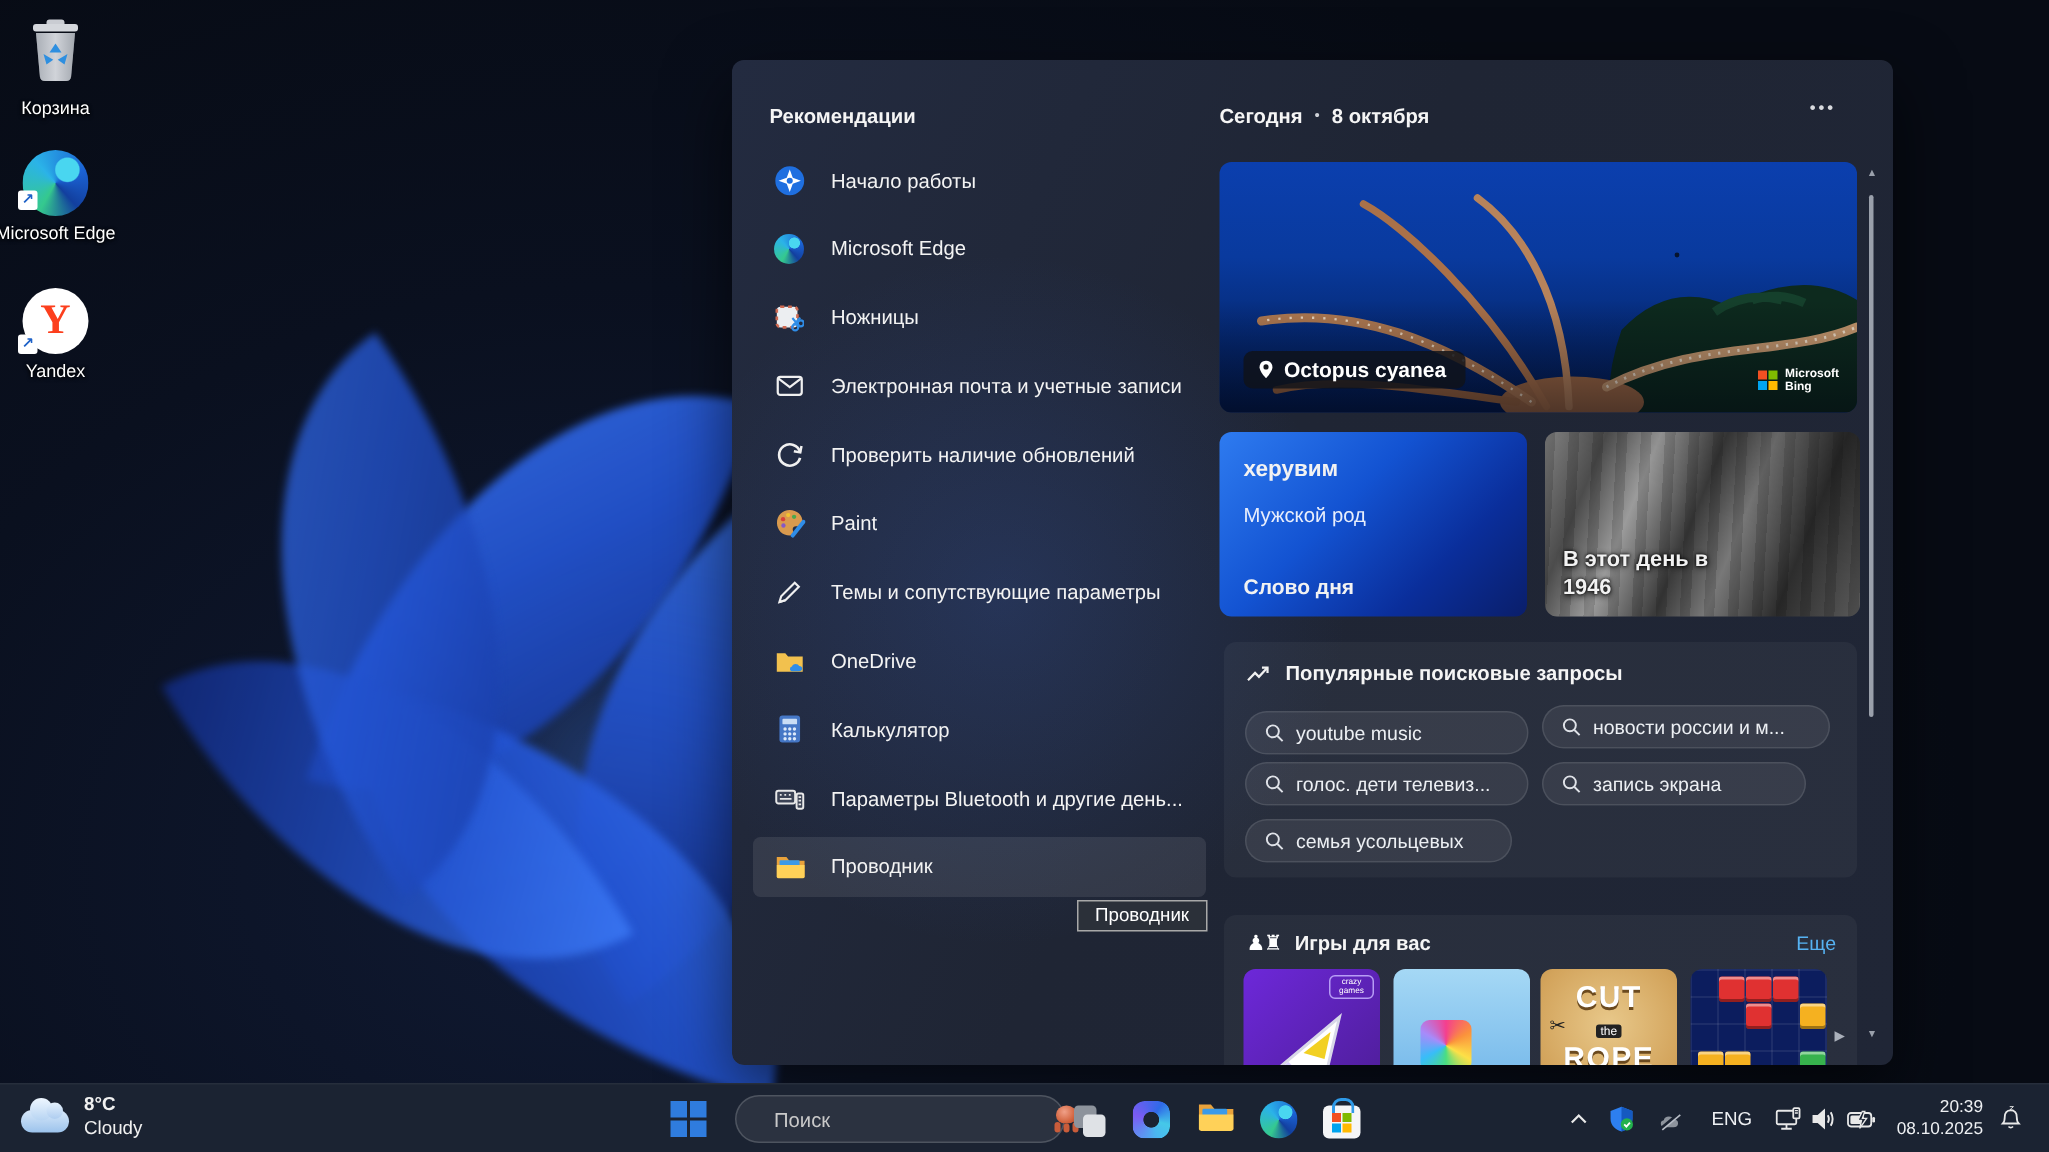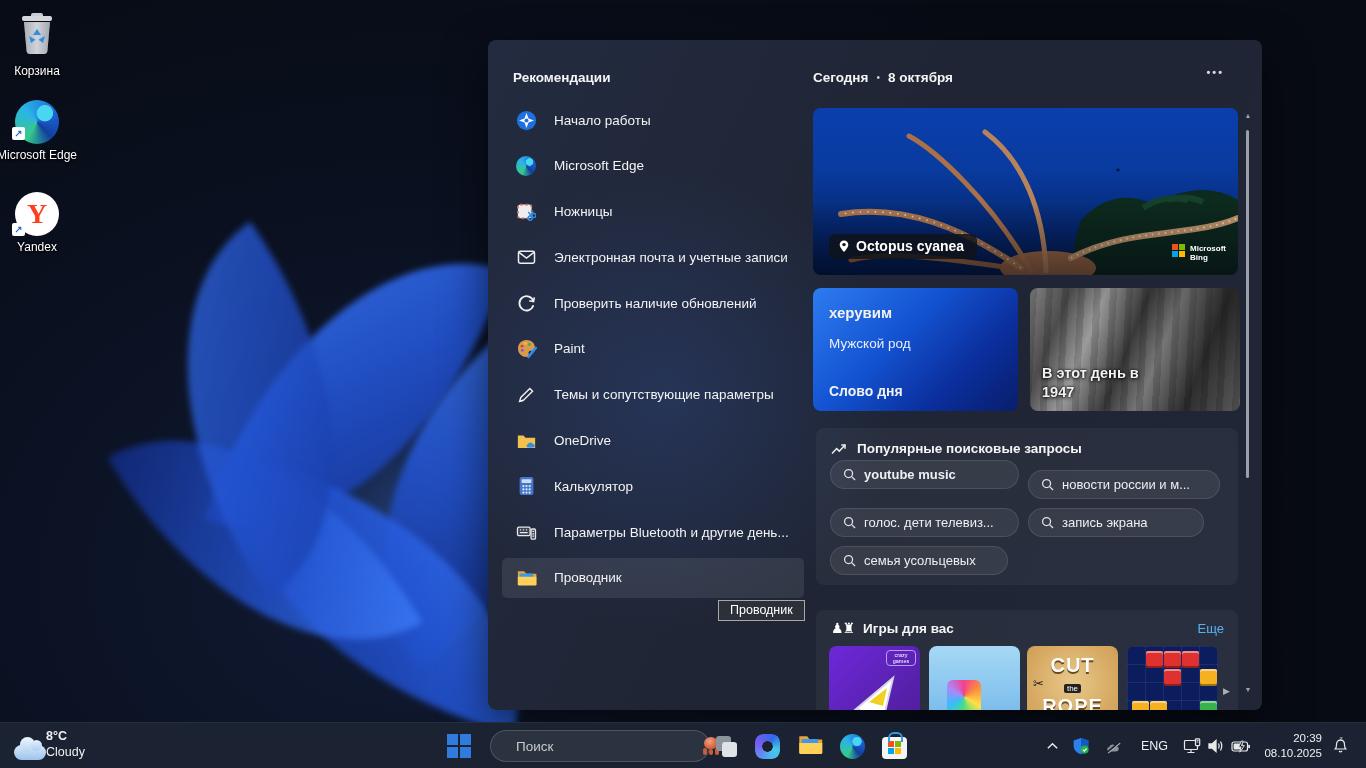--- a/index.html
+++ b/index.html
@@ -54,21 +54,21 @@
   .more-menu{position:absolute; right:38px; top:26px; color:#d8dade; font-size:11px; letter-spacing:2px; font-weight:bold;}
   .card{position:absolute; border-radius:8px; overflow:hidden; background:rgba(255,255,255,.045);}
   .bing-card{left:325px; top:68px; width:425px; height:167px;
         background:linear-gradient(180deg,#0b3fae 0%,#093a9e 38%,#05276f 75%,#041c50 100%);}
   .bing-card svg.ocean{position:absolute; inset:0;}
   .bing-card::after{content:""; position:absolute; inset:0;
         background:linear-gradient(180deg,transparent 55%,rgba(0,2,12,.5) 100%);}
   .loc-pill{position:absolute; left:16px; bottom:16px; z-index:3; display:flex; align-items:center; gap:6px;
         background:rgba(16,18,24,.82); border-radius:6px; padding:4px 13px 5px 9px;text-align:center;}
   .loc-pill span{font-size:14px; font-weight:bold; color:#fff;}
-  .bing-brand{position:absolute; right:12px; bottom:13px; z-index:3; display:flex; gap:5px;}
+  .bing-brand{position:absolute; right:12px; bottom:13px; z-index:3; display:flex; align-items:center; gap:5px;}
   .ms-sq{display:grid; grid-template-columns:6px 6px; grid-template-rows:6px 6px; gap:1px;}
   .ms-sq i{display:block;}
   .bing-brand .btxt{font-size:8px; line-height:9px; color:#fff; font-weight:bold;}
   .word-card{left:325px; top:248px; width:205px; height:123px;
         background:linear-gradient(135deg,#2e7bf0 0%,#1353d2 40%,#0a2e9b 72%,#0a1e6a 100%);}
   .word-card .w1{position:absolute; left:16px; top:16px; font-size:15px; font-weight:bold;}
   .word-card .w2{position:absolute; left:16px; top:48px; font-size:13.5px; color:#e8eefc;}
   .word-card .w3{position:absolute; left:16px; bottom:12px; font-size:14px; font-weight:bold;}
   .otd-card{left:542px; top:248px; width:210px; height:123px;
         background:linear-gradient(112deg,#828282 0%,#4c4c4c 16%,#9b9b9b 30%,#3a3a3a 47%,#787878 60%,#2d2d2d 78%,#5a5a5a 100%);}
@@ -107,21 +107,21 @@
                    repeating-linear-gradient(90deg,rgba(255,255,255,.07) 0 1px,transparent 1px 18px);}
   .blk{position:absolute; width:17px; height:17px; border-radius:2px; box-shadow:inset 0 2px 0 rgba(255,255,255,.45), inset 0 -2px 0 rgba(0,0,0,.35);}
   .blk.r{background:#e03131;} .blk.y{background:#f5b120;} .blk.g{background:#37b24d;}
   .gnext{position:absolute; right:8px; bottom:14px; font-size:9px; color:#aab0ba;}
   
   .wsb-arrow{position:absolute; left:753px; width:14px; text-align:center; font-size:7px; color:#9aa0ab;}
   .wsb-thumb{position:absolute; left:758px; top:90px; width:3px; height:348px; background:#9aa0ab; border-radius:2px;}
   
   .taskbar{position:absolute; left:0; top:722px; width:1366px; height:46px; background:#1b2332;
         border-top:1px solid rgba(255,255,255,.05);}
-  .weather{position:absolute; left:14px; top:5px; display:flex; align-items:flex-end;}
+  .weather{position:absolute; left:14px; top:5px; display:flex; gap:10px; align-items:flex-start;}
   .wcloud{position:relative; width:32px; height:15px; margin-top:12px;
         background:linear-gradient(180deg,#d9e9fa,#9cc3ec); border-radius:9px;}
   .wcloud::before{content:""; position:absolute; left:6px; top:-8px; width:15px; height:15px; border-radius:50%;
         background:linear-gradient(180deg,#eef6ff,#b7d4f2);}
   .wcloud::after{content:""; position:absolute; left:17px; top:-5px; width:11px; height:11px; border-radius:50%;
         background:linear-gradient(180deg,#e4f0fc,#aecdf0);}
   .wtxt{font-size:12.5px; line-height:16px; color:#f0f0f0;}
   .wtxt .t{font-weight:bold;}
   .winlogo{position:absolute; left:447px; top:11px; display:grid; grid-template-columns:11px 11px; grid-template-rows:11px 11px; gap:2px;}
   .winlogo i{background:#2f7cde; display:block;}
@@ -380,32 +380,32 @@
       </div>
     </div>
 
     <div class="card word-card">
       <div class="w1">херувим</div>
       <div class="w2">Мужской род</div>
       <div class="w3">Слово дня</div>
     </div>
 
     <div class="card otd-card">
-      <div class="cap">В этот день в 1947</div>
+      <div class="cap">В этот день в 1946</div>
     </div>
 
     <div class="card searches-card">
       <div class="searches-title">
         <svg width="16" height="13" viewBox="0 0 16 13" fill="none" stroke="#f0f0f0" stroke-width="1.5">
           <path d="M1 11.5 L5.7 6.6 L8.3 9.2 L14 3"></path>
             <path d="M10.3 3 H14 V6.7"></path>
           </svg>
         <span class="sec-title">Популярные поисковые запросы</span>
       </div>
-      <div class="pill" style="left:14px; top:32px; width:189px;font-weight:bold;">
+      <div class="pill" style="left:14px; top:46px; width:189px;">
         <svg width="13" height="13" viewBox="0 0 14 14" fill="none" stroke="#dfe2e8" stroke-width="1.4">
             <circle cx="6" cy="6" r="4.3"></circle>
             <path d="M9.3 9.3 L13 13"></path>
           </svg>
         <span>youtube music</span>
       </div>
       <div class="pill" style="left:212px; top:42px; width:192px;">
         <svg width="13" height="13" viewBox="0 0 14 14" fill="none" stroke="#dfe2e8" stroke-width="1.4">
             <circle cx="6" cy="6" r="4.3"></circle>
             <path d="M9.3 9.3 L13 13"></path>

